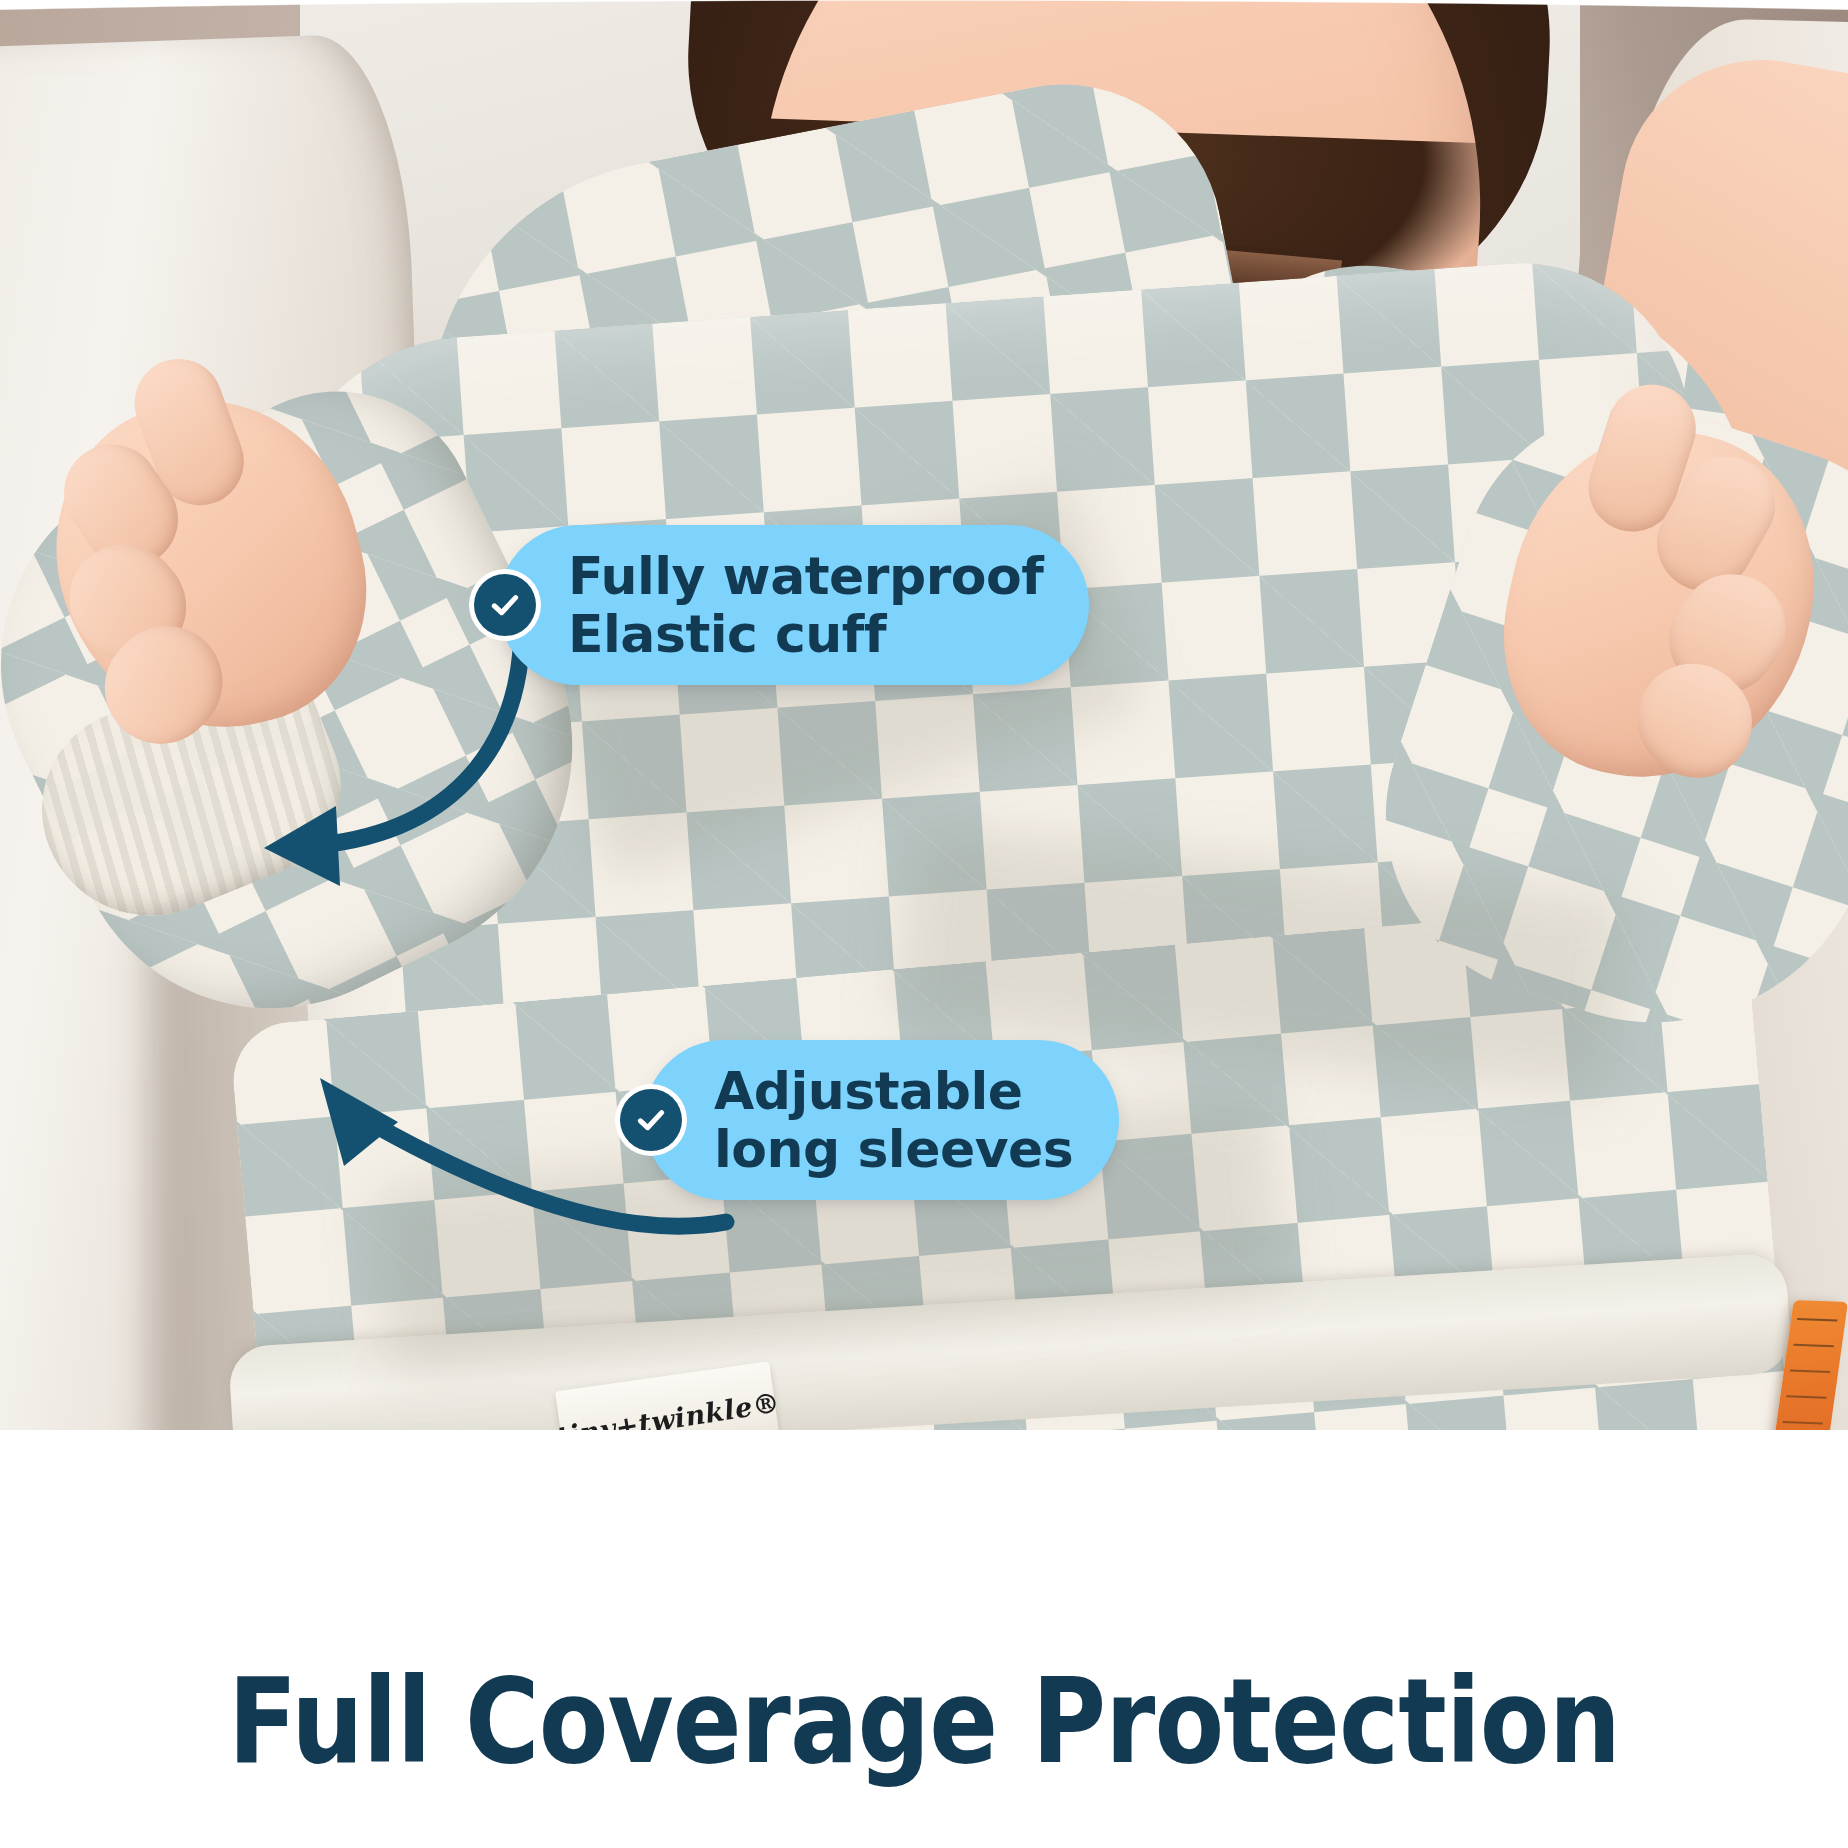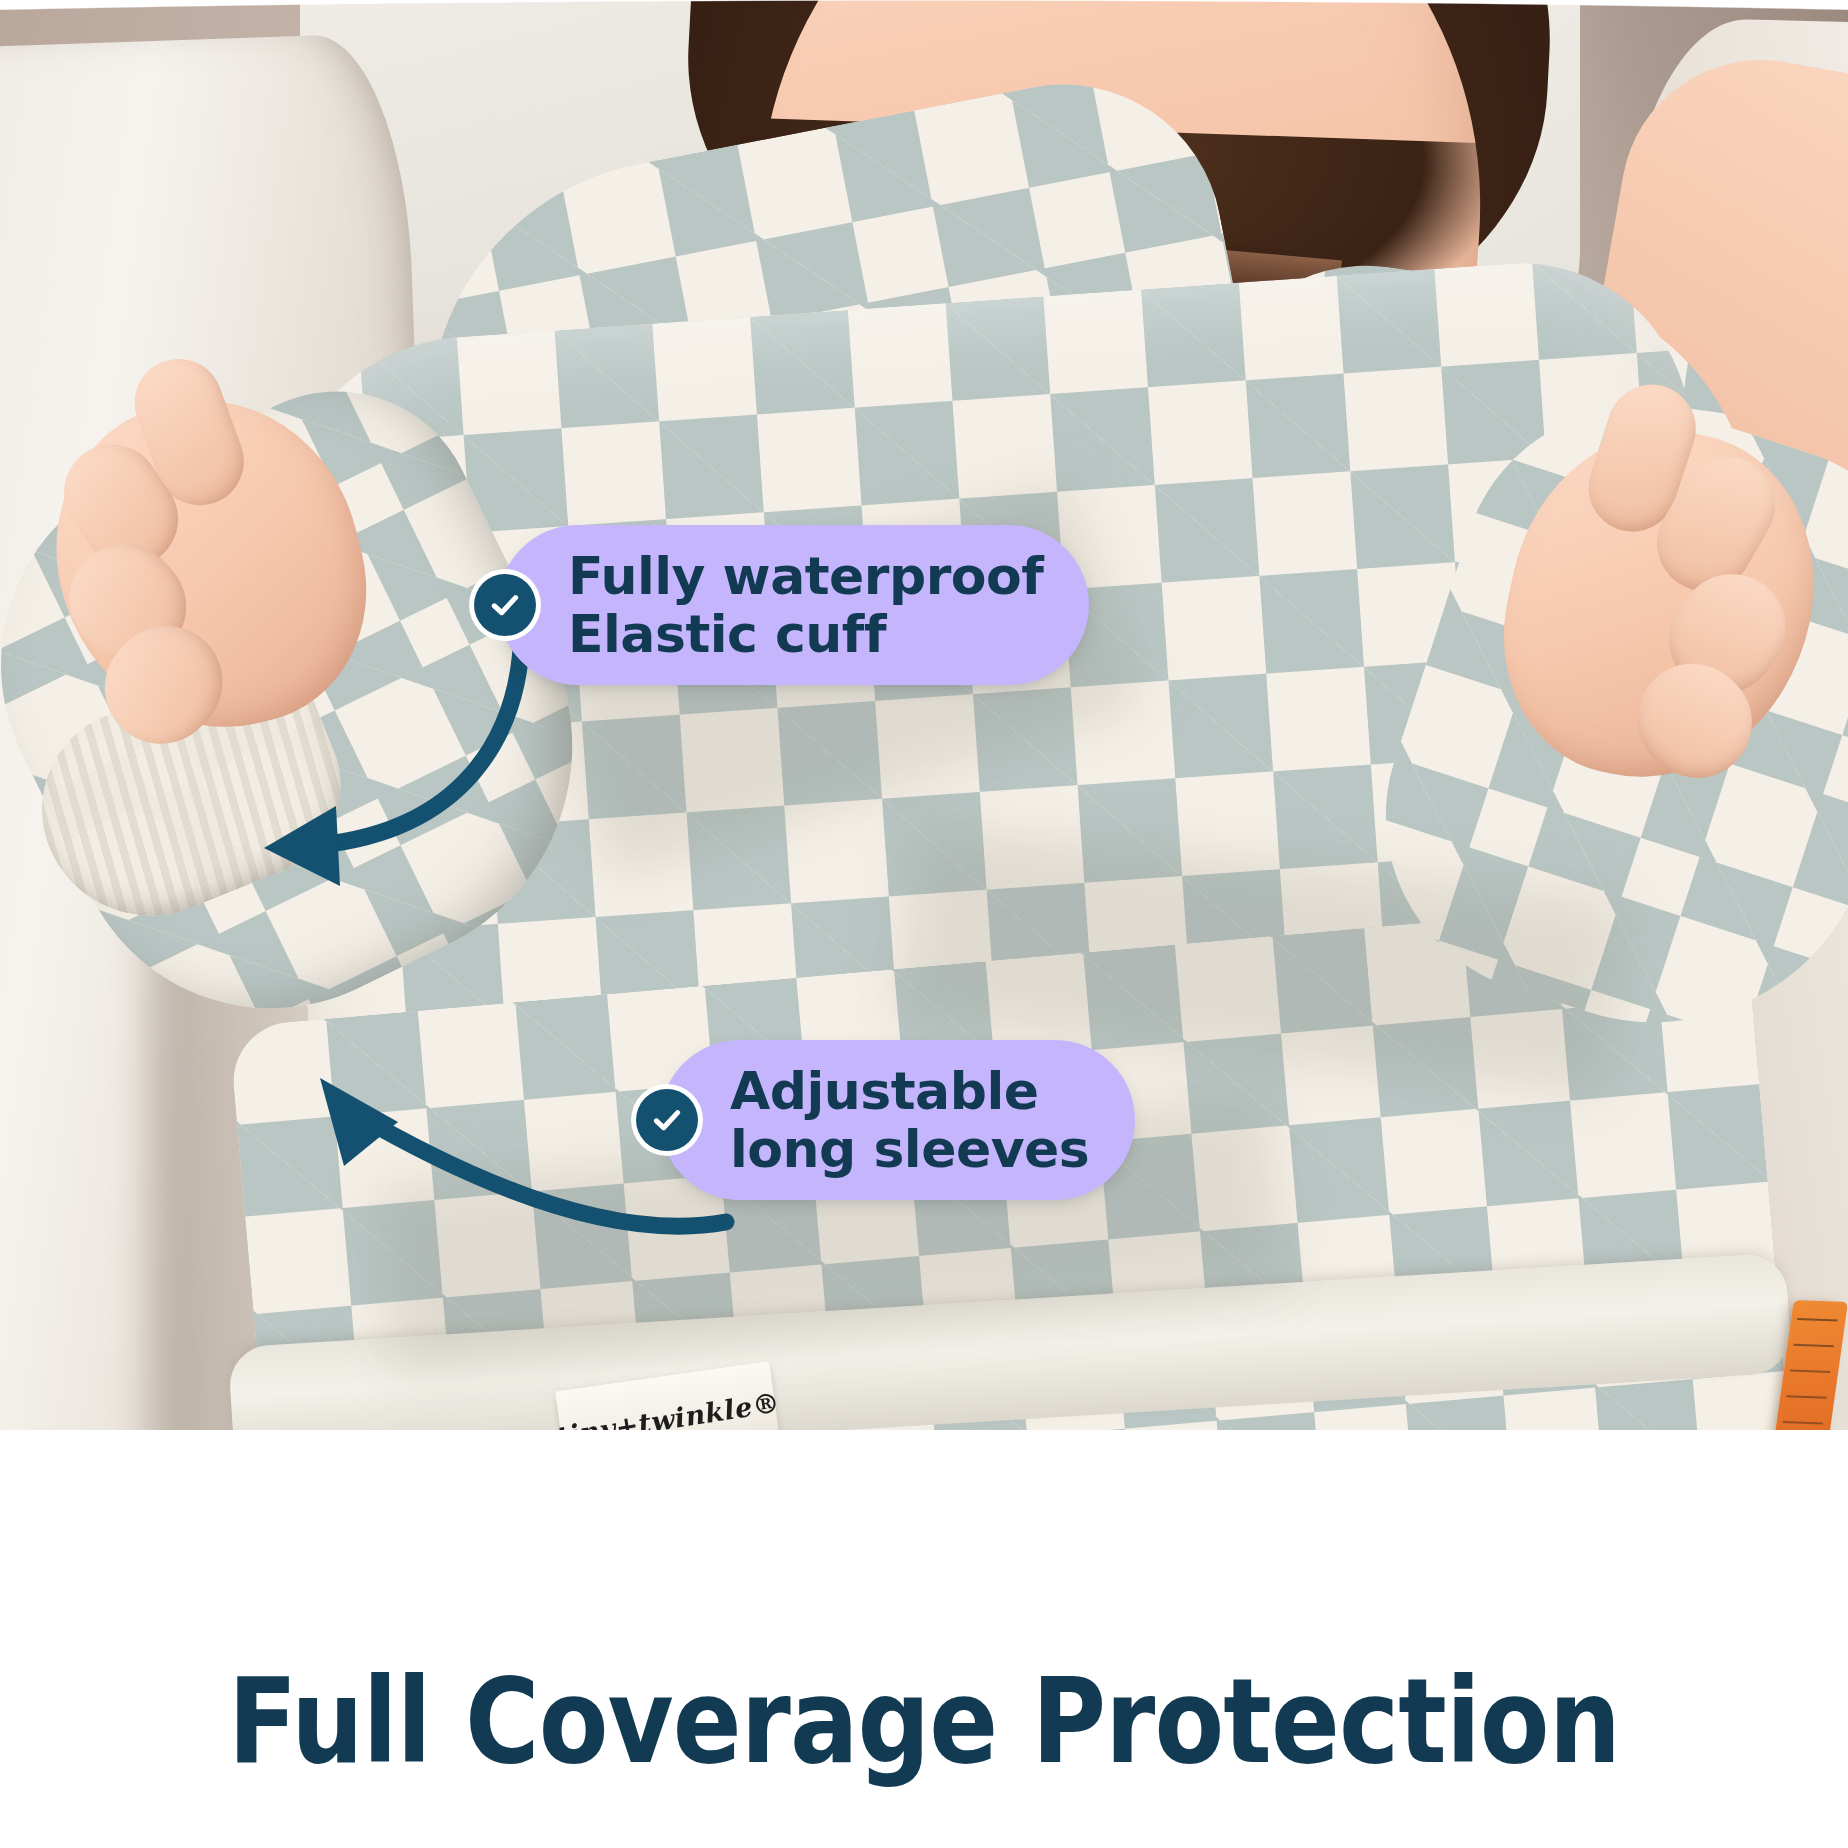--- a/index.html
+++ b/index.html
@@ -224,21 +224,21 @@
   .brand-tag span{
     font-family:"DejaVu Serif", serif;
     font-style:italic;font-weight:700;
     font-size:27px;color:#1d1d1d;letter-spacing:.5px;
     transform:rotate(-1deg);white-space:nowrap;
   }
 
   
   .badge{
     position:absolute;
-    background:#c4b5fd;
+    background:#7dd3fc;
     border-radius:999px;
     display:flex;align-items:flex-start;
     padding:22px 46px 22px 70px;
     box-shadow:0 6px 20px -8px rgba(40,55,70,.35);
     z-index:30;
   }
   .badge-text{
     color:#123A52;
     font-family:"DejaVu Sans", sans-serif;
     font-weight:700;
@@ -251,21 +251,21 @@
   .badge .tick{
     position:absolute;left:-24px;top:50%;transform:translateY(-50%);
     width:62px;height:62px;border-radius:50%;
     background:#14506F;
     display:flex;align-items:center;justify-content:center;
     box-shadow:0 0 0 5px #ffffff;
   }
   .badge .tick svg{width:34px;height:34px;display:block;}
 
   #badge-cuff{left:498px;top:525px;}
-  #badge-sleeves{left:660px;top:1040px;}
+  #badge-sleeves{left:644px;top:1040px;}
 
   
   #arrow-layer{position:absolute;inset:0;z-index:25;pointer-events:none;}
 
   
   #headline{
     position:absolute;left:0;right:0;bottom:58px;
     text-align:center;
     color:#123A52;
     font-family:"DejaVu Sans", sans-serif;

